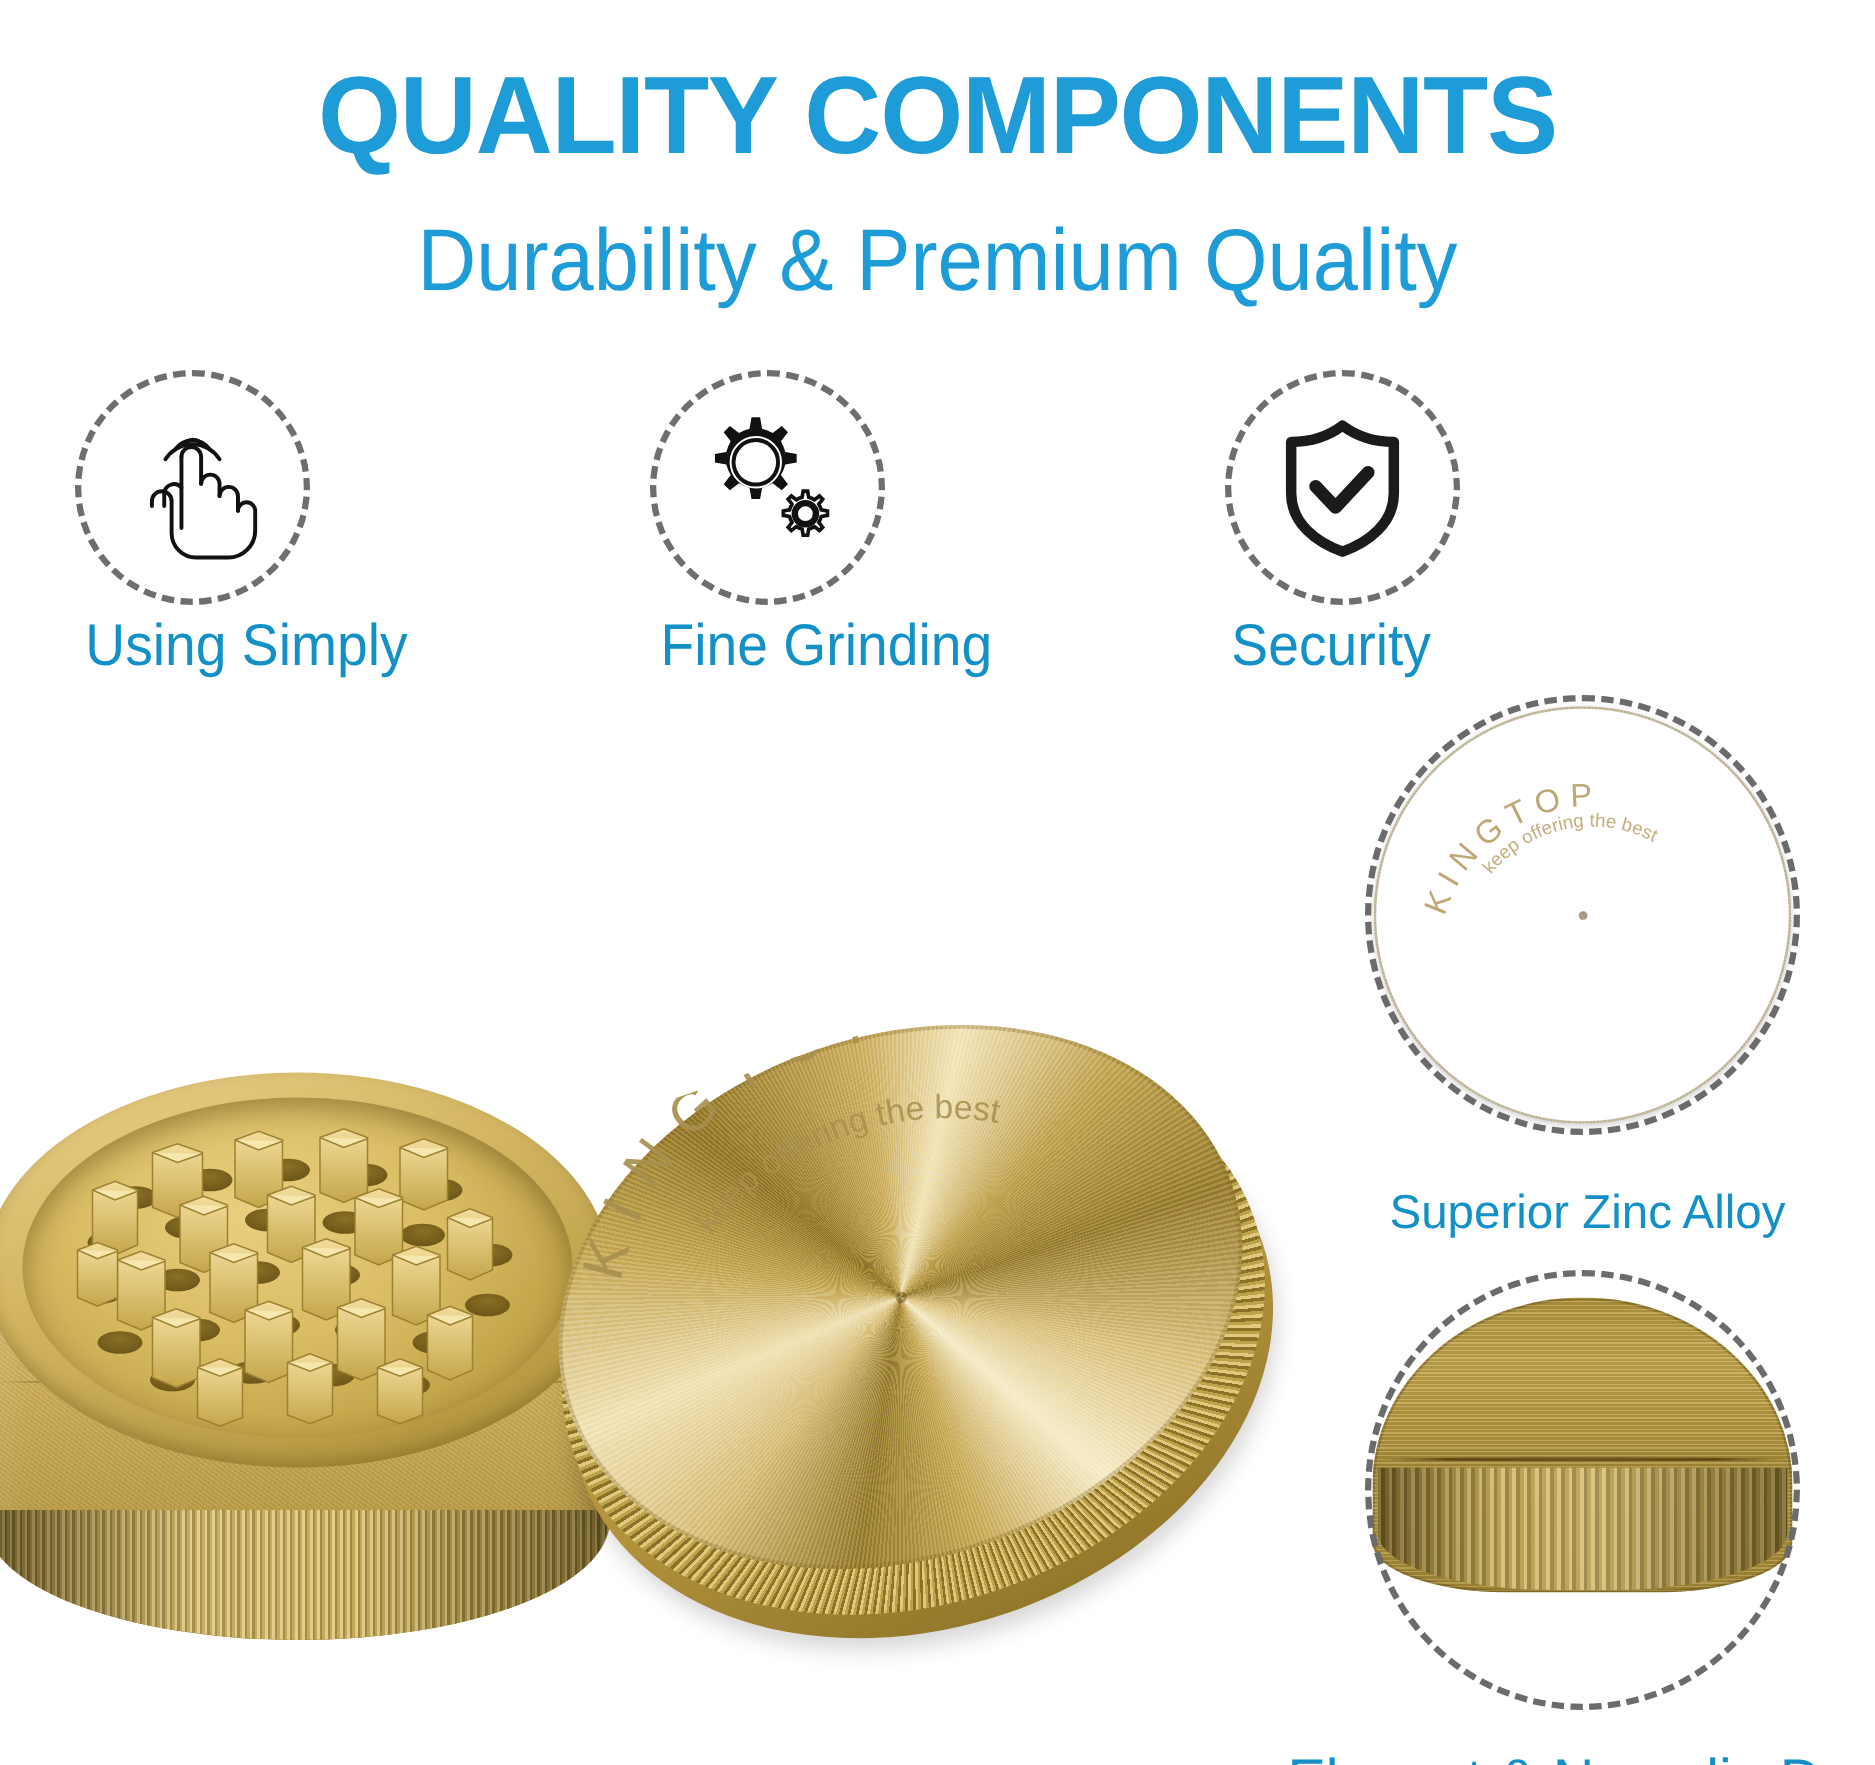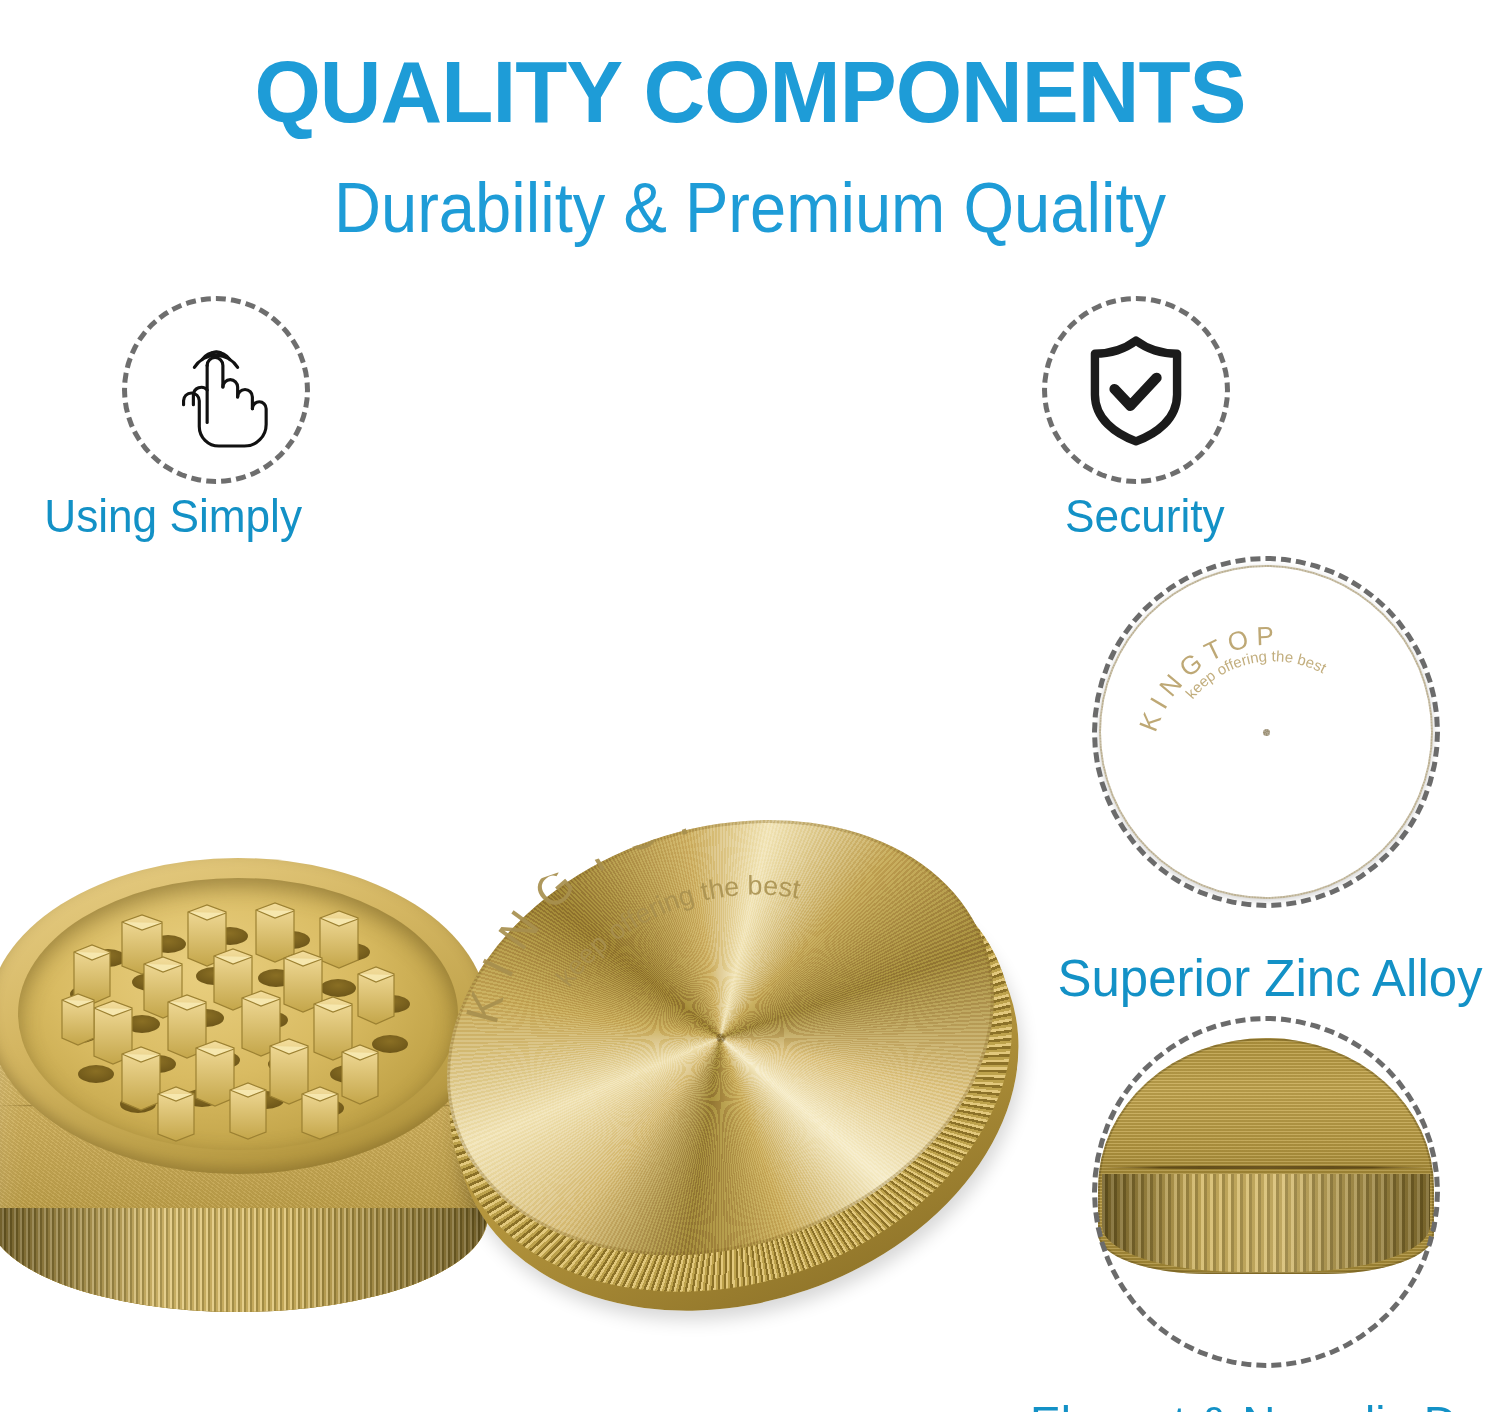--- a/index.html
+++ b/index.html
@@ -19,21 +19,21 @@
   .subtitle{
     position:absolute;left:0;top:124px;width:1500px;text-align:center;
     font-family:"Liberation Sans Narrow","Liberation Sans",sans-serif;
     font-weight:400;font-size:70px;color:#1e9cd7;white-space:nowrap;
     transform:scaleX(.93);transform-origin:center top;
   }
 
   
   .features{position:absolute;left:60px;top:252px;width:1170px;height:250px;
             display:flex;justify-content:space-between;}
-  .feature{width:250px;display:flex;flex-direction:column;align-items:flex-end;}
+  .feature{width:250px;display:flex;flex-direction:column;align-items:flex-start;}
   .icon-wrap{width:188px;height:188px;position:relative;}
   .dash-ring{position:absolute;inset:0;border-radius:50%;
              border:5px dashed #6e6e6e;box-sizing:border-box;}
   .glyph{position:absolute;inset:0;display:flex;align-items:center;justify-content:center;}
   .glyph svg{display:block;}
   .feature-label{
     margin-top:4px;
     font-family:"Liberation Sans Narrow","Liberation Sans",sans-serif;
     font-weight:400;font-size:47px;color:#1391c6;white-space:nowrap;
     transform:scaleX(.94);
@@ -42,21 +42,21 @@
   
   .detail{position:absolute;}
   .detail .ring{position:absolute;inset:0;border-radius:50%;
                 border:5px dashed #6b6b6b;box-sizing:border-box;}
   .detail-caption{
     position:absolute;text-align:center;white-space:nowrap;
     font-family:"Liberation Sans",sans-serif;font-weight:400;color:#1391c6;
   }
 
   #detail-zinc{left:1092px;top:512px;width:348px;height:352px;}
-  #cap-zinc{left:1045px;top:905px;width:450px;font-size:51px;}
+  #cap-zinc{left:1045px;top:905px;width:450px;font-size:38px;}
 
   #detail-grip{left:1092px;top:972px;width:348px;height:352px;}
   #cap-grip{left:1030px;top:1352px;width:470px;font-size:46px;}
 
   
   .lid-disc{
     position:absolute;left:7px;top:9px;width:334px;height:334px;border-radius:50%;
     background:
       conic-gradient(from 0deg at 50% 50%,
         #c8a martes 0deg,
@@ -231,20 +231,39 @@
             <path d="M67 62 a7.5 7.5 0 0 1 15 0 v10"></path>
             <path d="M82 72 a7.5 7.5 0 0 1 15 0 v12"></path>
             <path d="M97 84 a7 7 0 0 1 14 0 v16 a22 22 0 0 1 -22 22 h-26 a20 20 0 0 1 -20 -20 v-26 a8 8 0 0 0 -16 0 v4"></path>
             <path d="M37 80 v-10 a8 8 0 0 1 14 -5"></path>
           </svg>
         </div>
       </div>
       <div class="feature-label">Using Simply</div>
     </div>
 
+    <div class="feature">
+      <div class="icon-wrap">
+        <div class="dash-ring"></div>
+        <div class="glyph">
+          <svg viewBox="0 0 130 130" width="128" height="128">
+            <g fill="#111">
+              <path d="M52 8 l7 0 1.6 9.2 a36 36 0 0 1 8.6 3.6 l7.4-5.7 5 5 -5.7 7.4 a36 36 0 0 1 3.6 8.6 l9.2 1.6 0 7 -9.2 1.6 a36 36 0 0 1 -3.6 8.6 l5.7 7.4 -5 5 -7.4-5.7 a36 36 0 0 1 -8.6 3.6 l-1.6 9.2 -7 0 -1.6-9.2 a36 36 0 0 1 -8.6 -3.6 l-7.4 5.7 -5-5 5.7-7.4 a36 36 0 0 1 -3.6 -8.6 l-9.2-1.6 0-7 9.2-1.6 a36 36 0 0 1 3.6 -8.6 l-5.7-7.4 5-5 7.4 5.7 a36 36 0 0 1 8.6 -3.6 z"></path>
+            </g>
+            <circle cx="55.5" cy="44.5" r="16.5" fill="#fff"></circle>
+            <circle cx="55.5" cy="44.5" r="20.5" fill="none" stroke="#fff" stroke-width="1.6"></circle>
+            <g fill="none" stroke="#111" stroke-width="3">
+              <path d="M94 68 l3.6 0 .9 5 a20 20 0 0 1 4.7 2 l4-3.1 2.6 2.6 -3.1 4 a20 20 0 0 1 2 4.7 l5 .9 0 3.6 -5 .9 a20 20 0 0 1 -2 4.7 l3.1 4 -2.6 2.6 -4-3.1 a20 20 0 0 1 -4.7 2 l-.9 5 -3.6 0 -.9-5 a20 20 0 0 1 -4.7-2 l-4 3.1 -2.6-2.6 3.1-4 a20 20 0 0 1 -2-4.7 l-5-.9 0-3.6 5-.9 a20 20 0 0 1 2-4.7 l-3.1-4 2.6-2.6 4 3.1 a20 20 0 0 1 4.7-2 z"></path>
+            </g>
+            <circle cx="95.8" cy="86.3" r="8.6" fill="none" stroke="#111" stroke-width="5.2"></circle>
+          </svg>
+        </div>
+      </div>
+      <div class="feature-label">Fine Grinding</div>
+    </div>
 
     <div class="feature">
       <div class="icon-wrap">
         <div class="dash-ring"></div>
         <div class="glyph">
           <svg viewBox="0 0 120 130" width="112" height="122" fill="none" stroke="#1b1b1b" stroke-width="9" stroke-linejoin="round" stroke-linecap="round">
             <path d="M60 12 C44 24 28 26 16 26 v44 c0 26 22 42 44 50 22-8 44-24 44-50 V26 c-12 0-28-2-44-14 z"></path>
             <path d="M37 64 l17 18 28-30" stroke-width="11"></path>
           </svg>
         </div>

